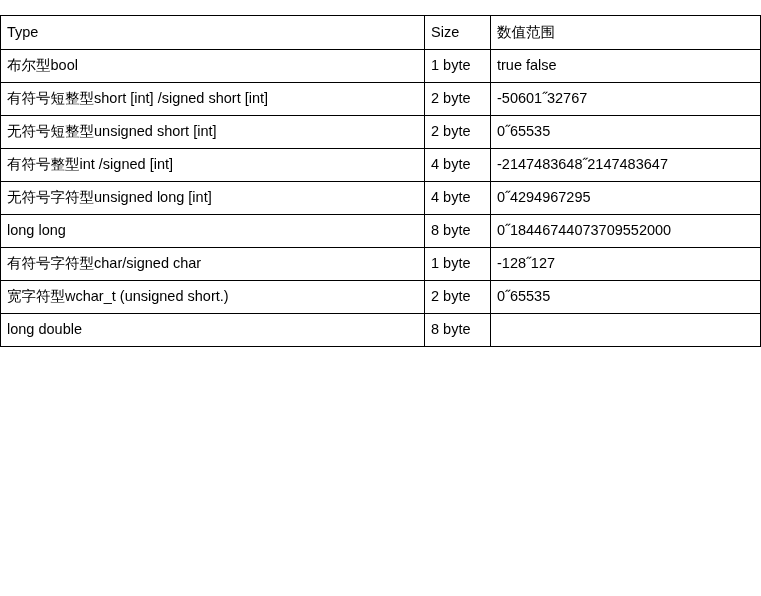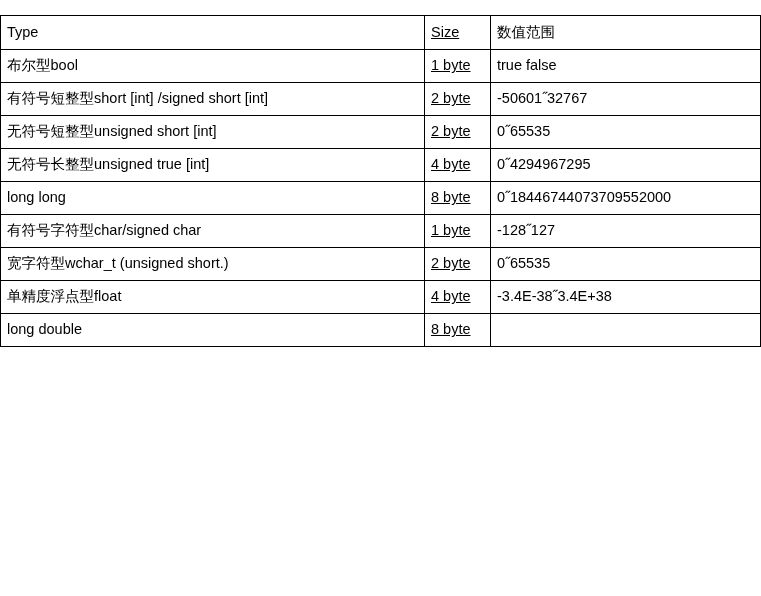--- a/index.html
+++ b/index.html
@@ -36,21 +36,21 @@
     text-align: left;
     vertical-align: middle;
     font-weight: normal;
     line-height: 1.15;
     white-space: nowrap;
     overflow: hidden;
   }
   table.types-table tr { height: 33px; }
   table.types-table tr.header-row { height: 34px; }
   .cell-type  { letter-spacing: 0px; }
-  .cell-size  { letter-spacing: 0px; text-decoration: underline; }
+  .cell-size  { letter-spacing: 0px; }
   .cell-range { letter-spacing: 0px; }
 </style>
 </head>
 <body>
 
 <div class="table-wrap">
   <table class="types-table">
     <colgroup>
       <col class="c-type">
       <col class="c-size">
@@ -73,44 +73,44 @@
         <td class="cell-type">有符号短整型short [int] /signed short [int]</td>
         <td class="cell-size">2 byte</td>
         <td class="cell-range">-50601˝32767</td>
       </tr>
       <tr>
         <td class="cell-type">无符号短整型unsigned short [int]</td>
         <td class="cell-size">2 byte</td>
         <td class="cell-range">0˝65535</td>
       </tr>
       <tr>
-        <td class="cell-type">无符号长整型unsigned true [int]</td>
+        <td class="cell-type">有符号整型int /signed [int]</td>
+        <td class="cell-size">4 byte</td>
+        <td class="cell-range">-2147483648˝2147483647</td>
+      </tr>
+      <tr>
+        <td class="cell-type">无符号字符型unsigned long [int]</td>
         <td class="cell-size">4 byte</td>
         <td class="cell-range">0˝4294967295</td>
       </tr>
       <tr>
         <td class="cell-type">long long</td>
         <td class="cell-size">8 byte</td>
         <td class="cell-range">0˝18446744073709552000</td>
       </tr>
       <tr>
         <td class="cell-type">有符号字符型char/signed char</td>
         <td class="cell-size">1 byte</td>
         <td class="cell-range">-128˝127</td>
       </tr>
       <tr>
         <td class="cell-type">宽字符型wchar_t (unsigned short.)</td>
         <td class="cell-size">2 byte</td>
         <td class="cell-range">0˝65535</td>
       </tr>
       <tr>
-        <td class="cell-type">单精度浮点型float</td>
-        <td class="cell-size">4 byte</td>
-        <td class="cell-range">-3.4E-38˝3.4E+38</td>
-      </tr>
-      <tr>
         <td class="cell-type">long double</td>
         <td class="cell-size">8 byte</td>
         <td class="cell-range"></td>
       </tr>
     </tbody>
   </table>
 </div>
 
 </body></html>

